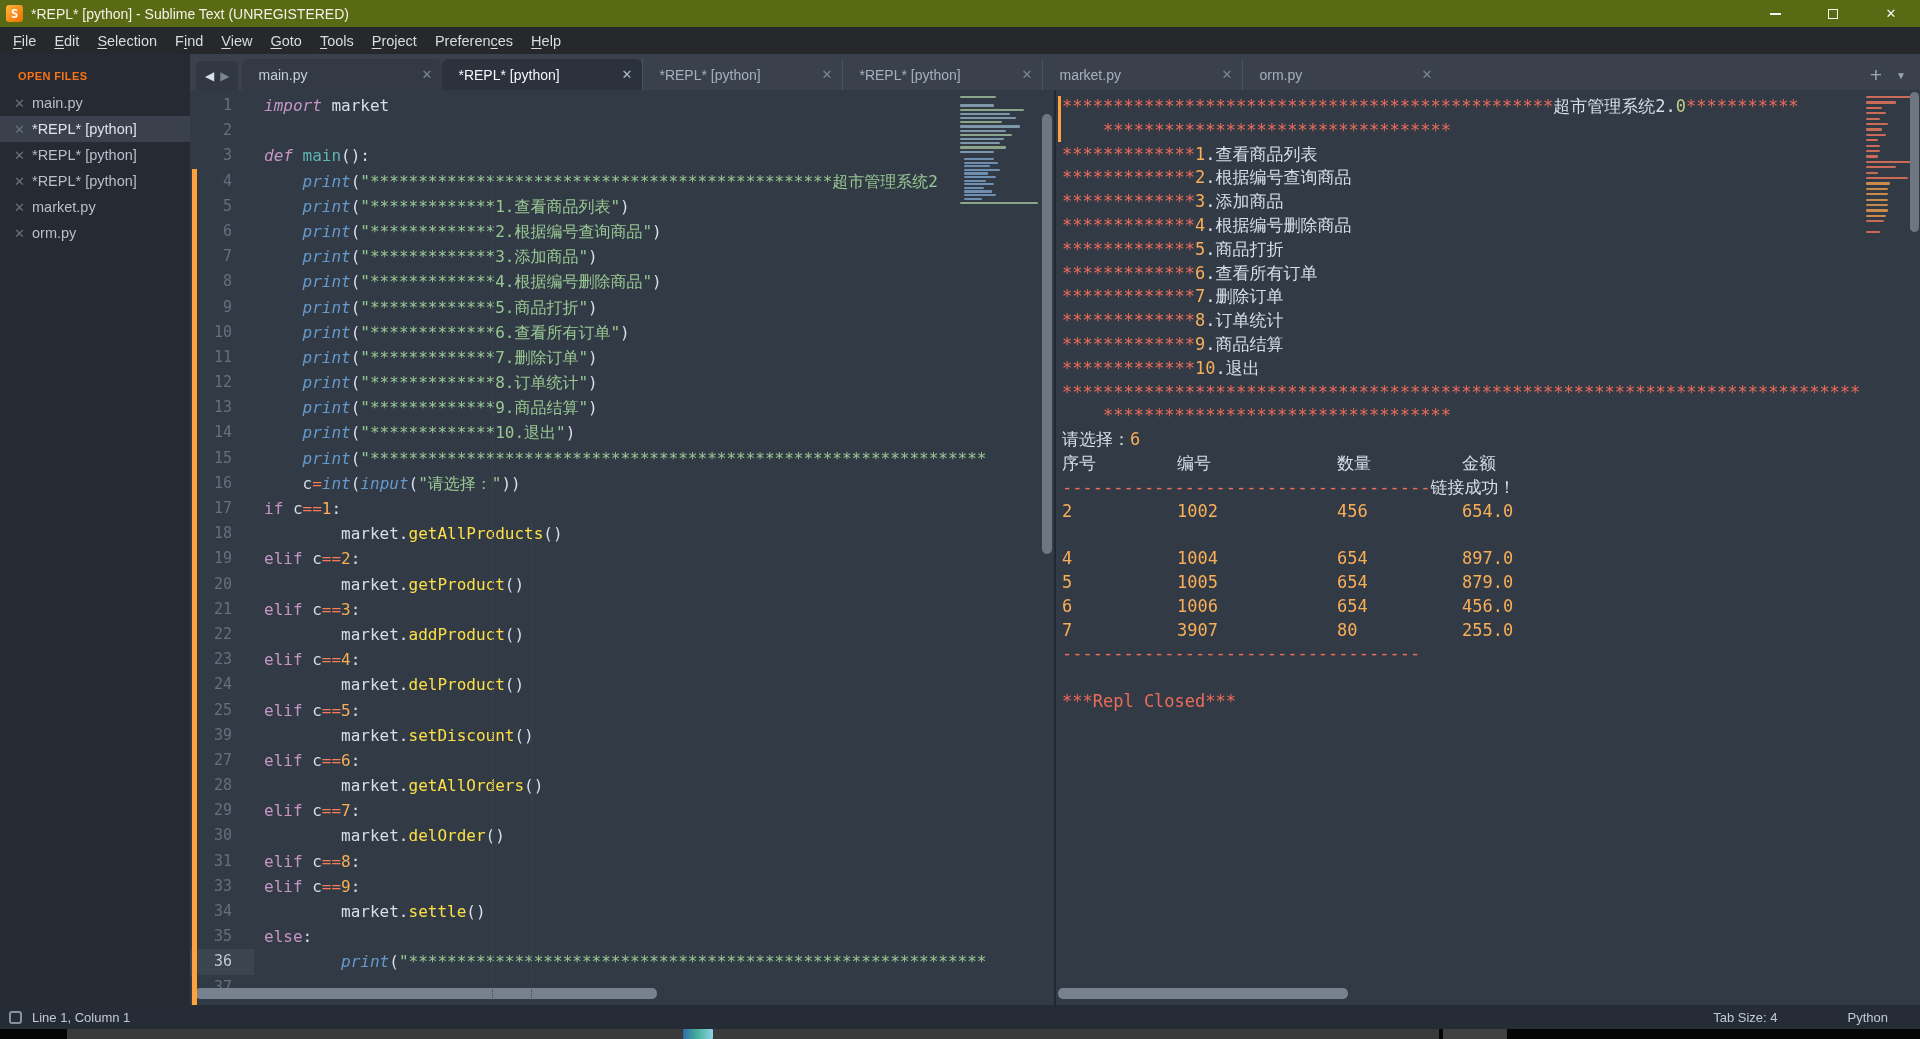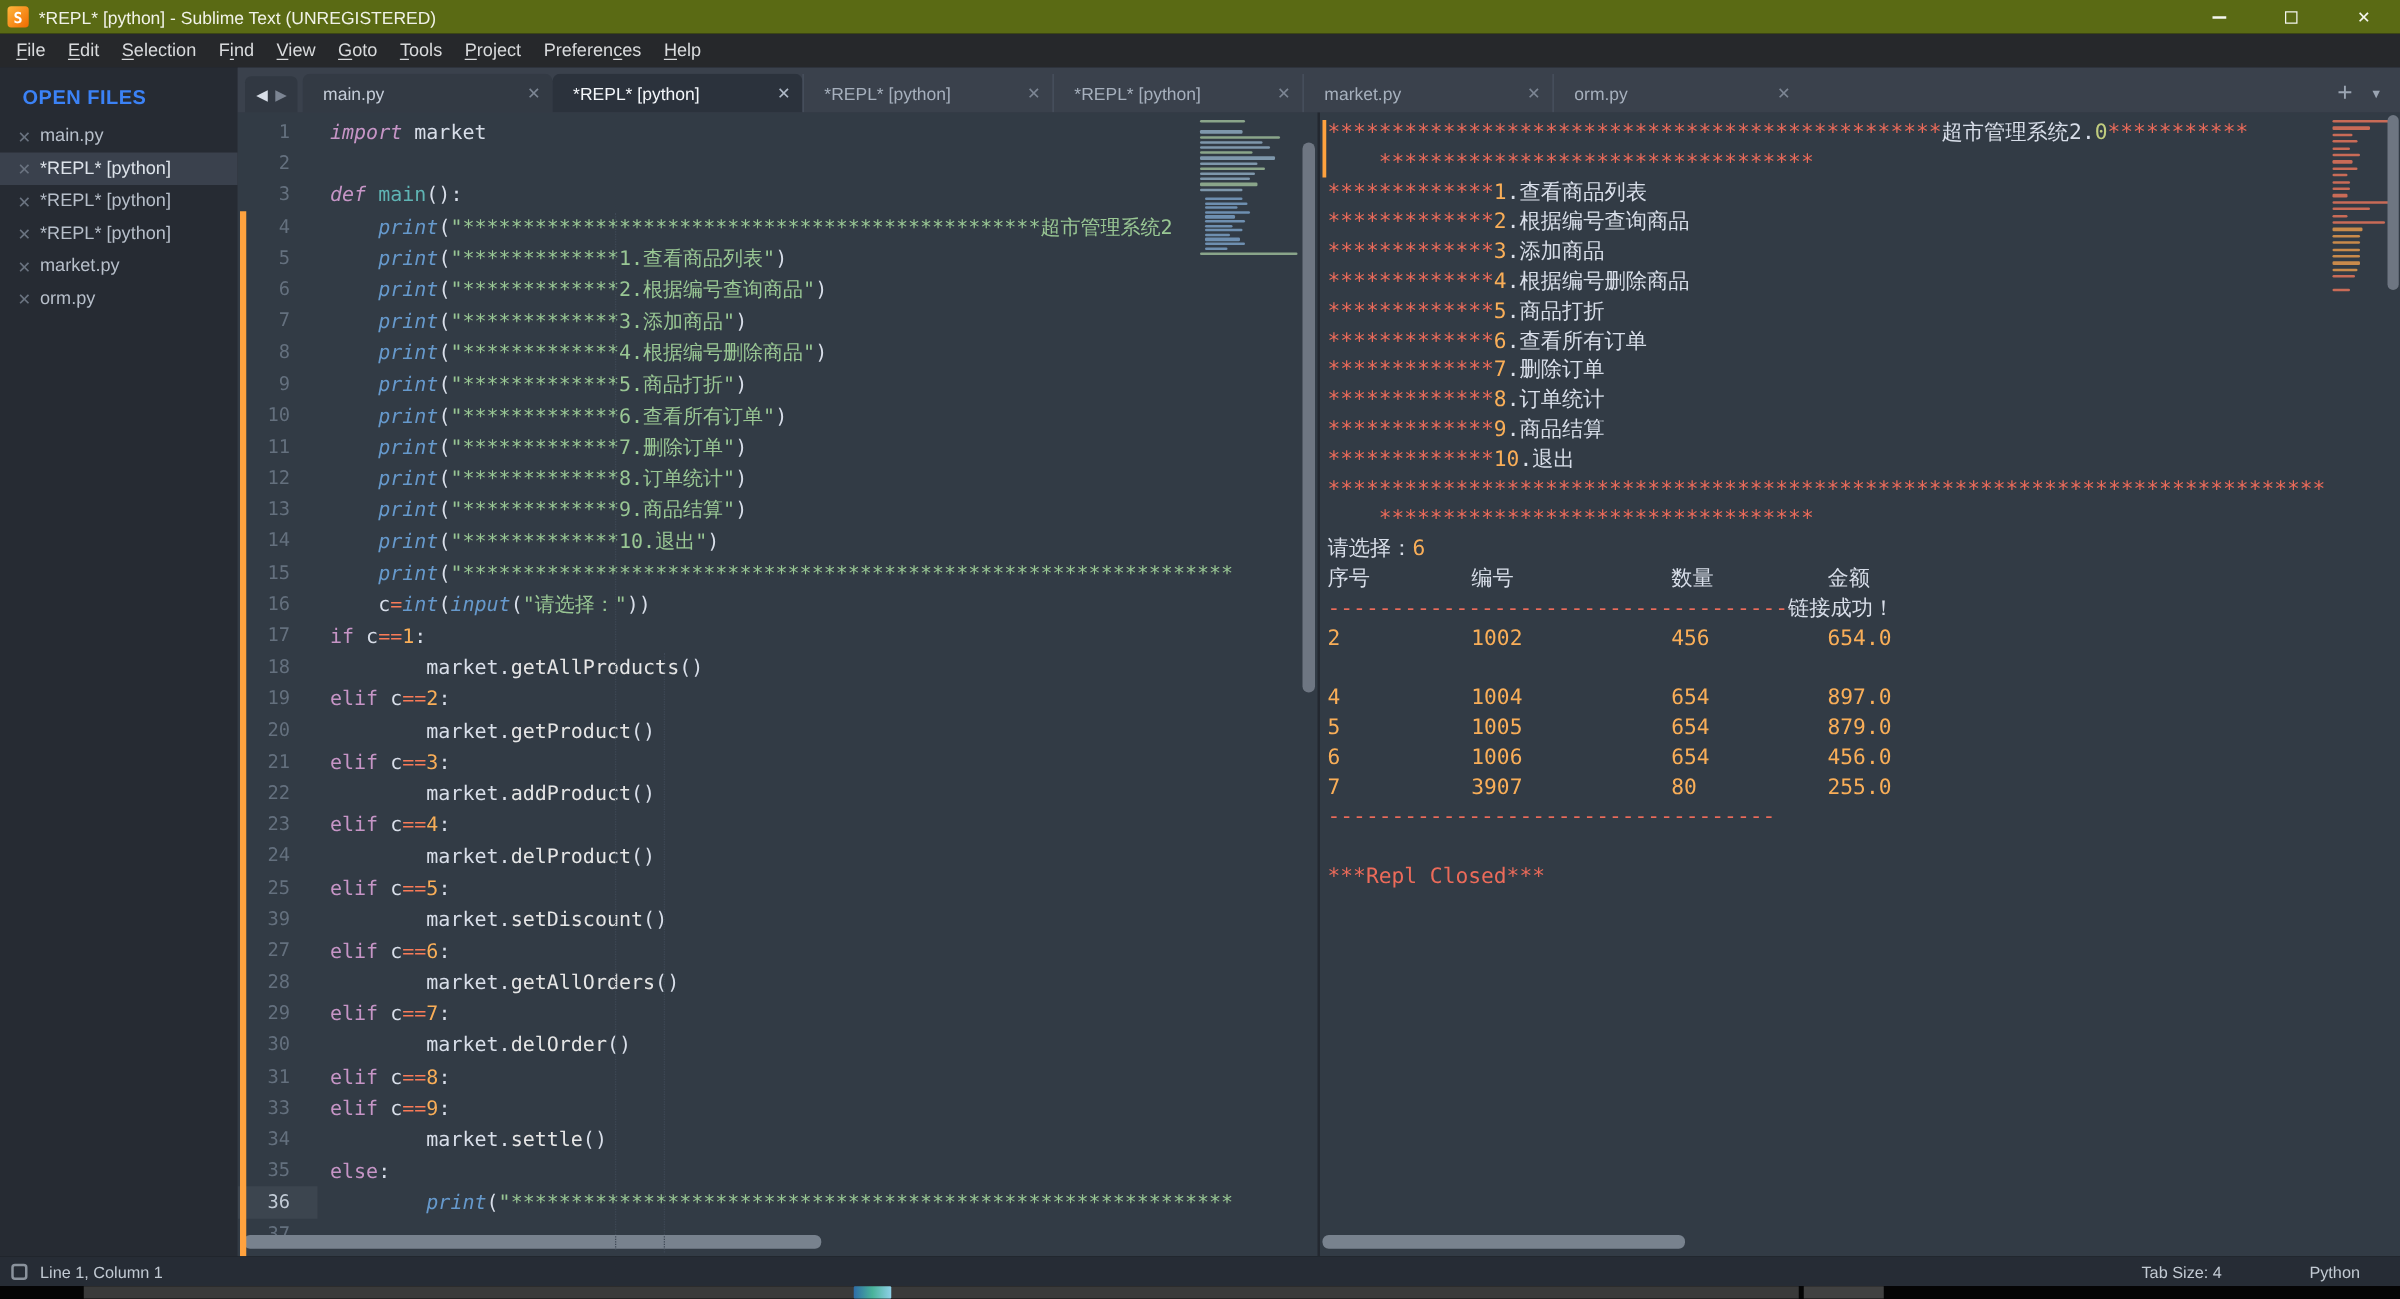--- a/index.html
+++ b/index.html
@@ -19,21 +19,21 @@
   
   #menubar { position:absolute; left:0; top:27px; width:1920px; height:27px; background:#26282b; display:flex; align-items:center; padding-left:4px; }
   .menu-item { color:#d9dbdd; font-size:14.5px; padding:3px 9px; cursor:default; }
   .menu-item u { text-decoration:underline; text-underline-offset:2px; }
 
   
   #workspace { position:absolute; left:0; top:54px; width:1920px; height:951px; background:#323b45; }
 
   
   #sidebar { position:absolute; left:0; top:0; width:190px; height:951px; background:#262b33; z-index:5; }
-  #sidebar-header { color:#3b82f6; font-weight:bold; font-size:16px; letter-spacing:.4px; padding:16px 0 8px 18px; }
+  #sidebar-header { color:#f97316; font-weight:bold; font-size:11px; letter-spacing:.4px; padding:16px 0 8px 18px; }
   .side-item { height:26px; display:flex; align-items:center; color:#b7bfca; font-size:14.5px; padding-left:14px; }
   .side-item.selected { background:#3a414d; color:#dde3ea; }
   .side-close { color:#6a7380; font-size:13px; width:18px; }
 
   
   #tabbar { position:absolute; left:190px; top:0; right:0; height:36px; background:#3a414c; display:flex; align-items:flex-end; }
   #tab-nav { display:flex; align-items:center; gap:6px; background:#313842; border-radius:5px 5px 0 0; margin:5px 4px 0 6px; padding:6px 9px; height:29px; }
   .navarrow { font-size:12px; }
   #tab-strip { display:flex; height:31px; flex:1; overflow:hidden; }
   .tab { width:200px; display:flex; align-items:center; padding:0 10px 0 16px; font-size:14px; color:#a6b0bd; position:relative; }
@@ -52,21 +52,21 @@
   #editor { position:absolute; left:190px; top:36px; width:866px; height:915px; overflow:hidden; background:#323b45; border-right:2px solid #232830; }
   #edlines { position:absolute; left:0; top:3px; width:100%; }
   .edrow { height:25.2px; display:flex; white-space:pre; font-family:"DejaVu Sans Mono",monospace; font-size:16px; line-height:25.2px; }
   .gut { width:64px; flex:0 0 64px; text-align:right; padding-right:22px; color:#64707e; font-size:15px; }
   .gut.cur { background:#3c454f; color:#c2cbd6; }
   .code { padding-left:10px; white-space:pre; }
   #mod-bar { position:absolute; left:2px; width:5px; background:#ffa23e; z-index:3; }
   .indent-guide { position:absolute; width:0; border-left:1px dotted #3e4855; z-index:1; }
   
   .kw { color:#c695c6; } .kwi { color:#c695c6; font-style:italic; }
-  .bi { color:#6699cc; font-style:italic; } .mt { color:#e5e5e5; }
+  .bi { color:#6699cc; font-style:italic; } .mt { color:#fde047; }
   .fn { color:#5fb4b4;text-align:center; } .st { color:#99c794; } .op { color:#f97b58; }
   .nu { color:#f9ae58; } .tx { color:#d8dee9; }
 
   
   #ed-minimap { position:absolute; left:768px; top:4px; width:84px; height:905px; }
   #repl-minimap { position:absolute; left:808px; top:4px; width:48px; height:260px; }
   .mmbar { position:absolute; height:2.2px; border-radius:1px; }
   .vscroll { position:absolute; border-radius:5px; background:#6e7682; }
   .hscroll { position:absolute; height:11px; border-radius:5px; background:#78828e; }
 

